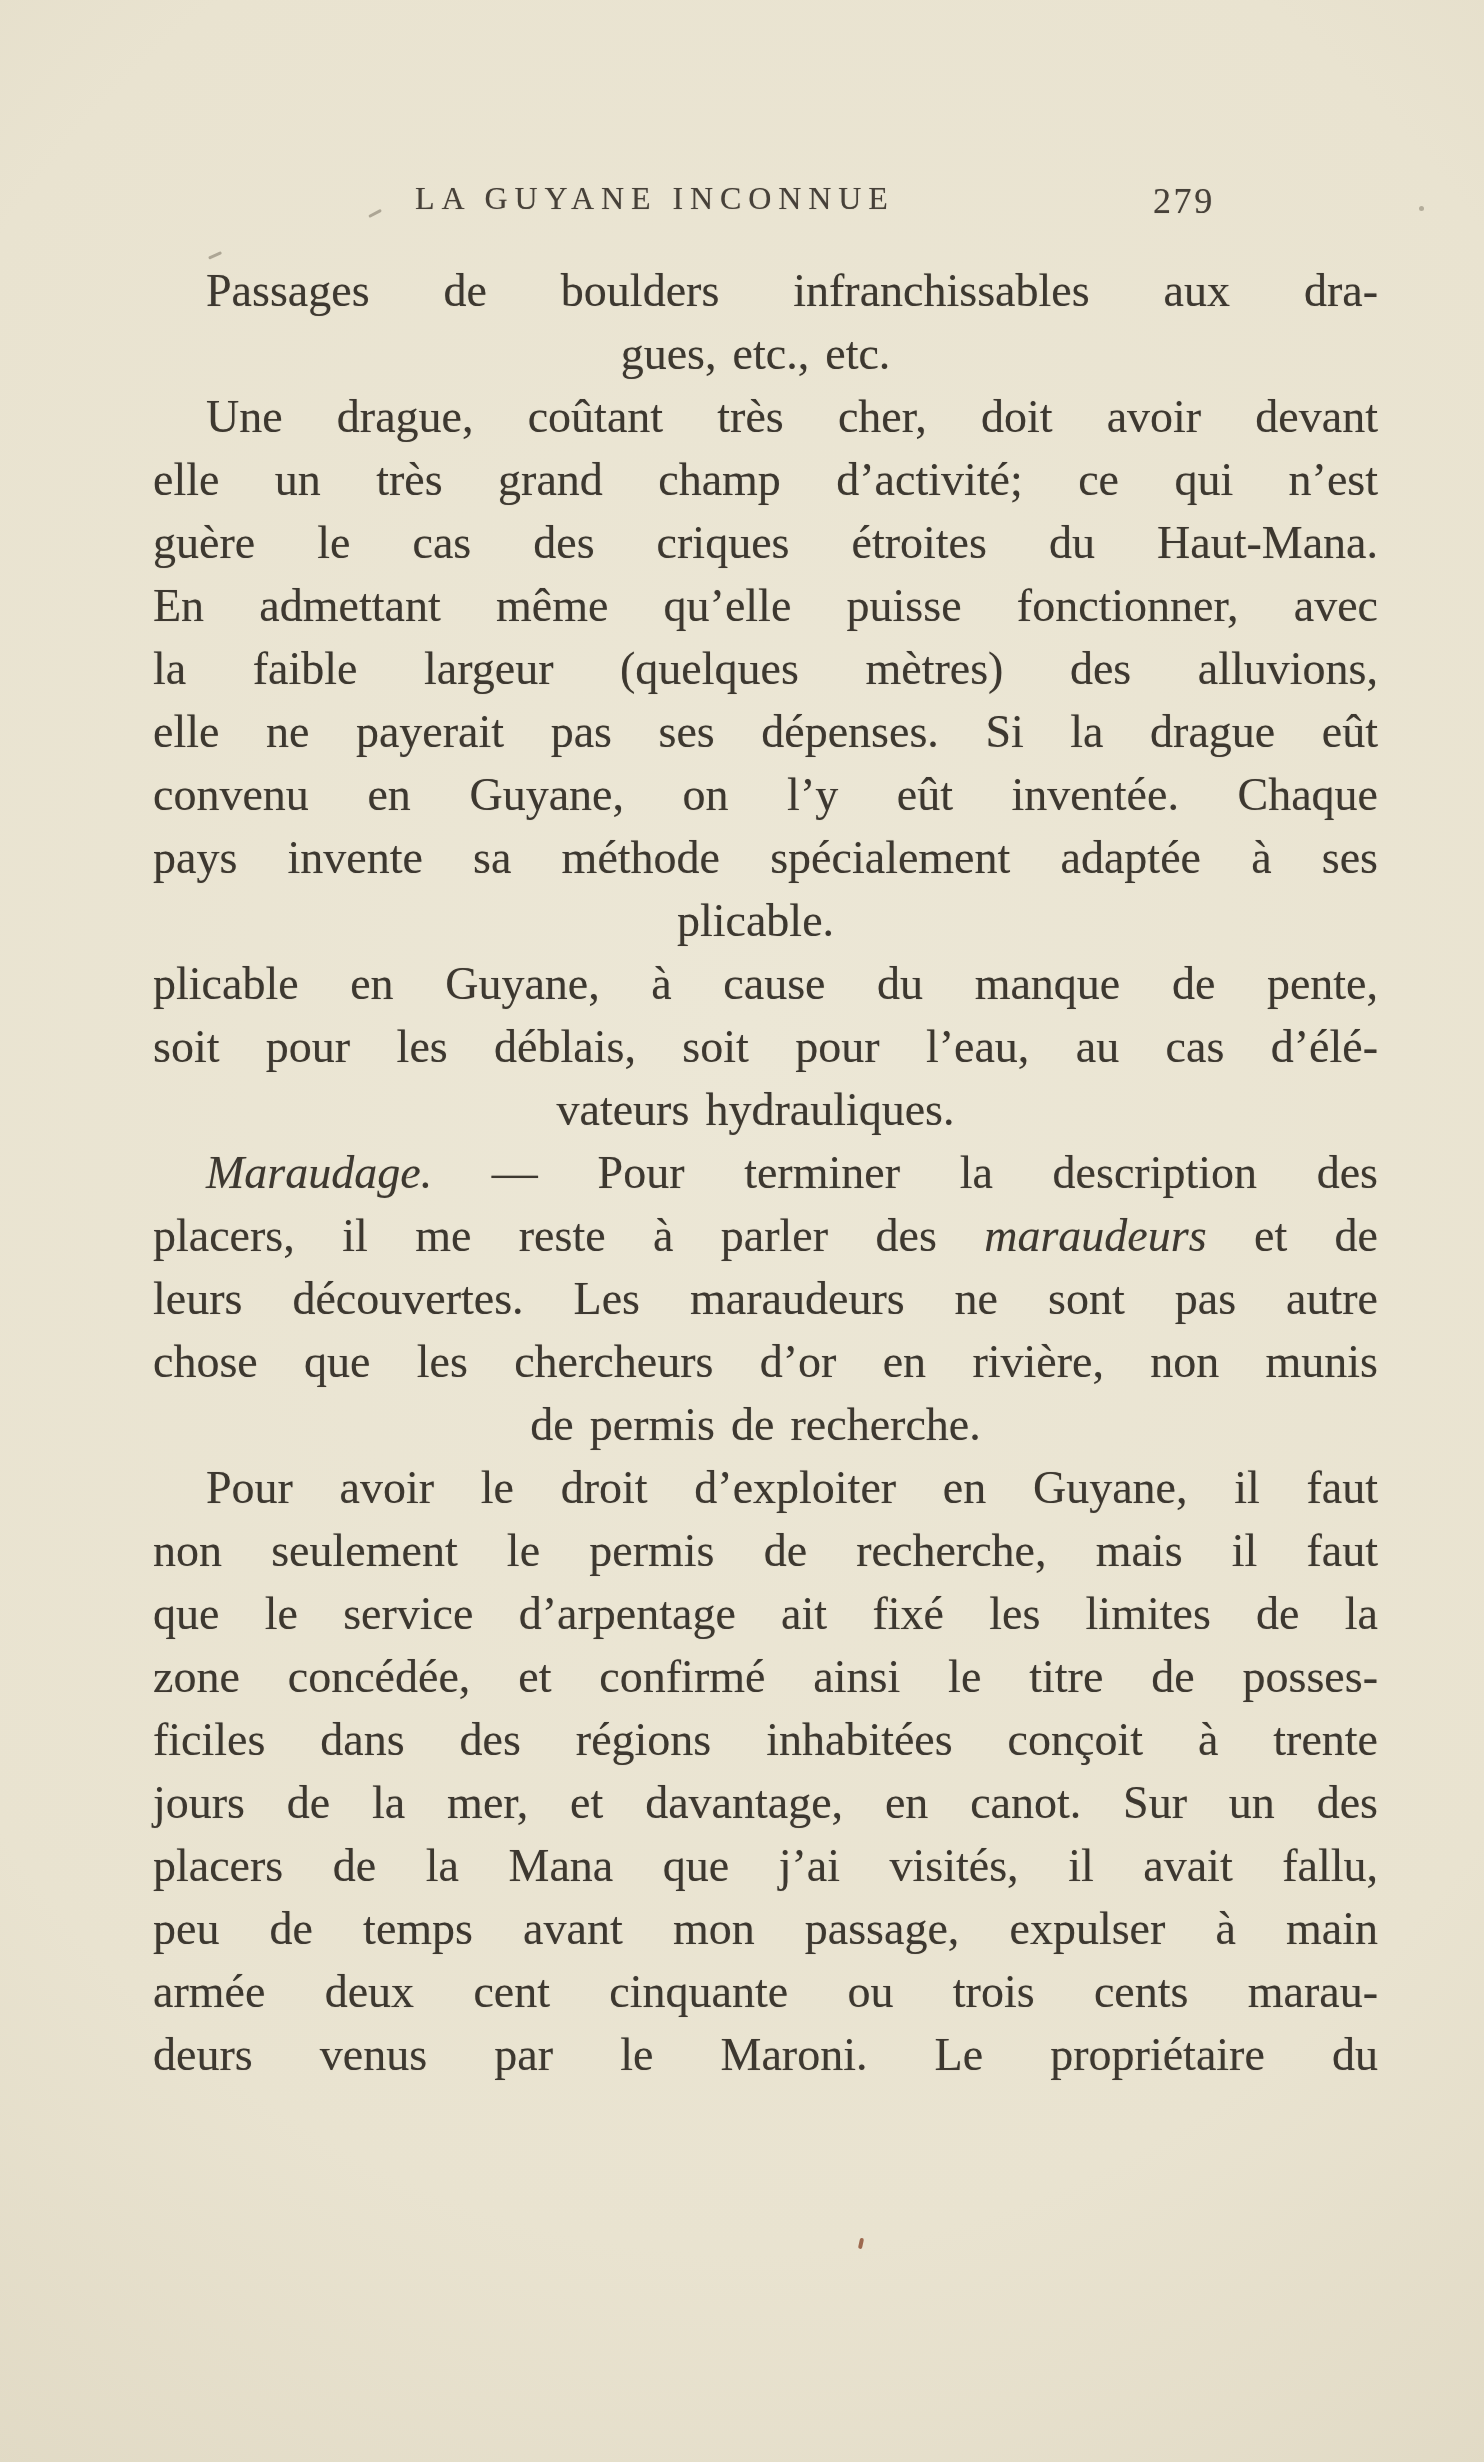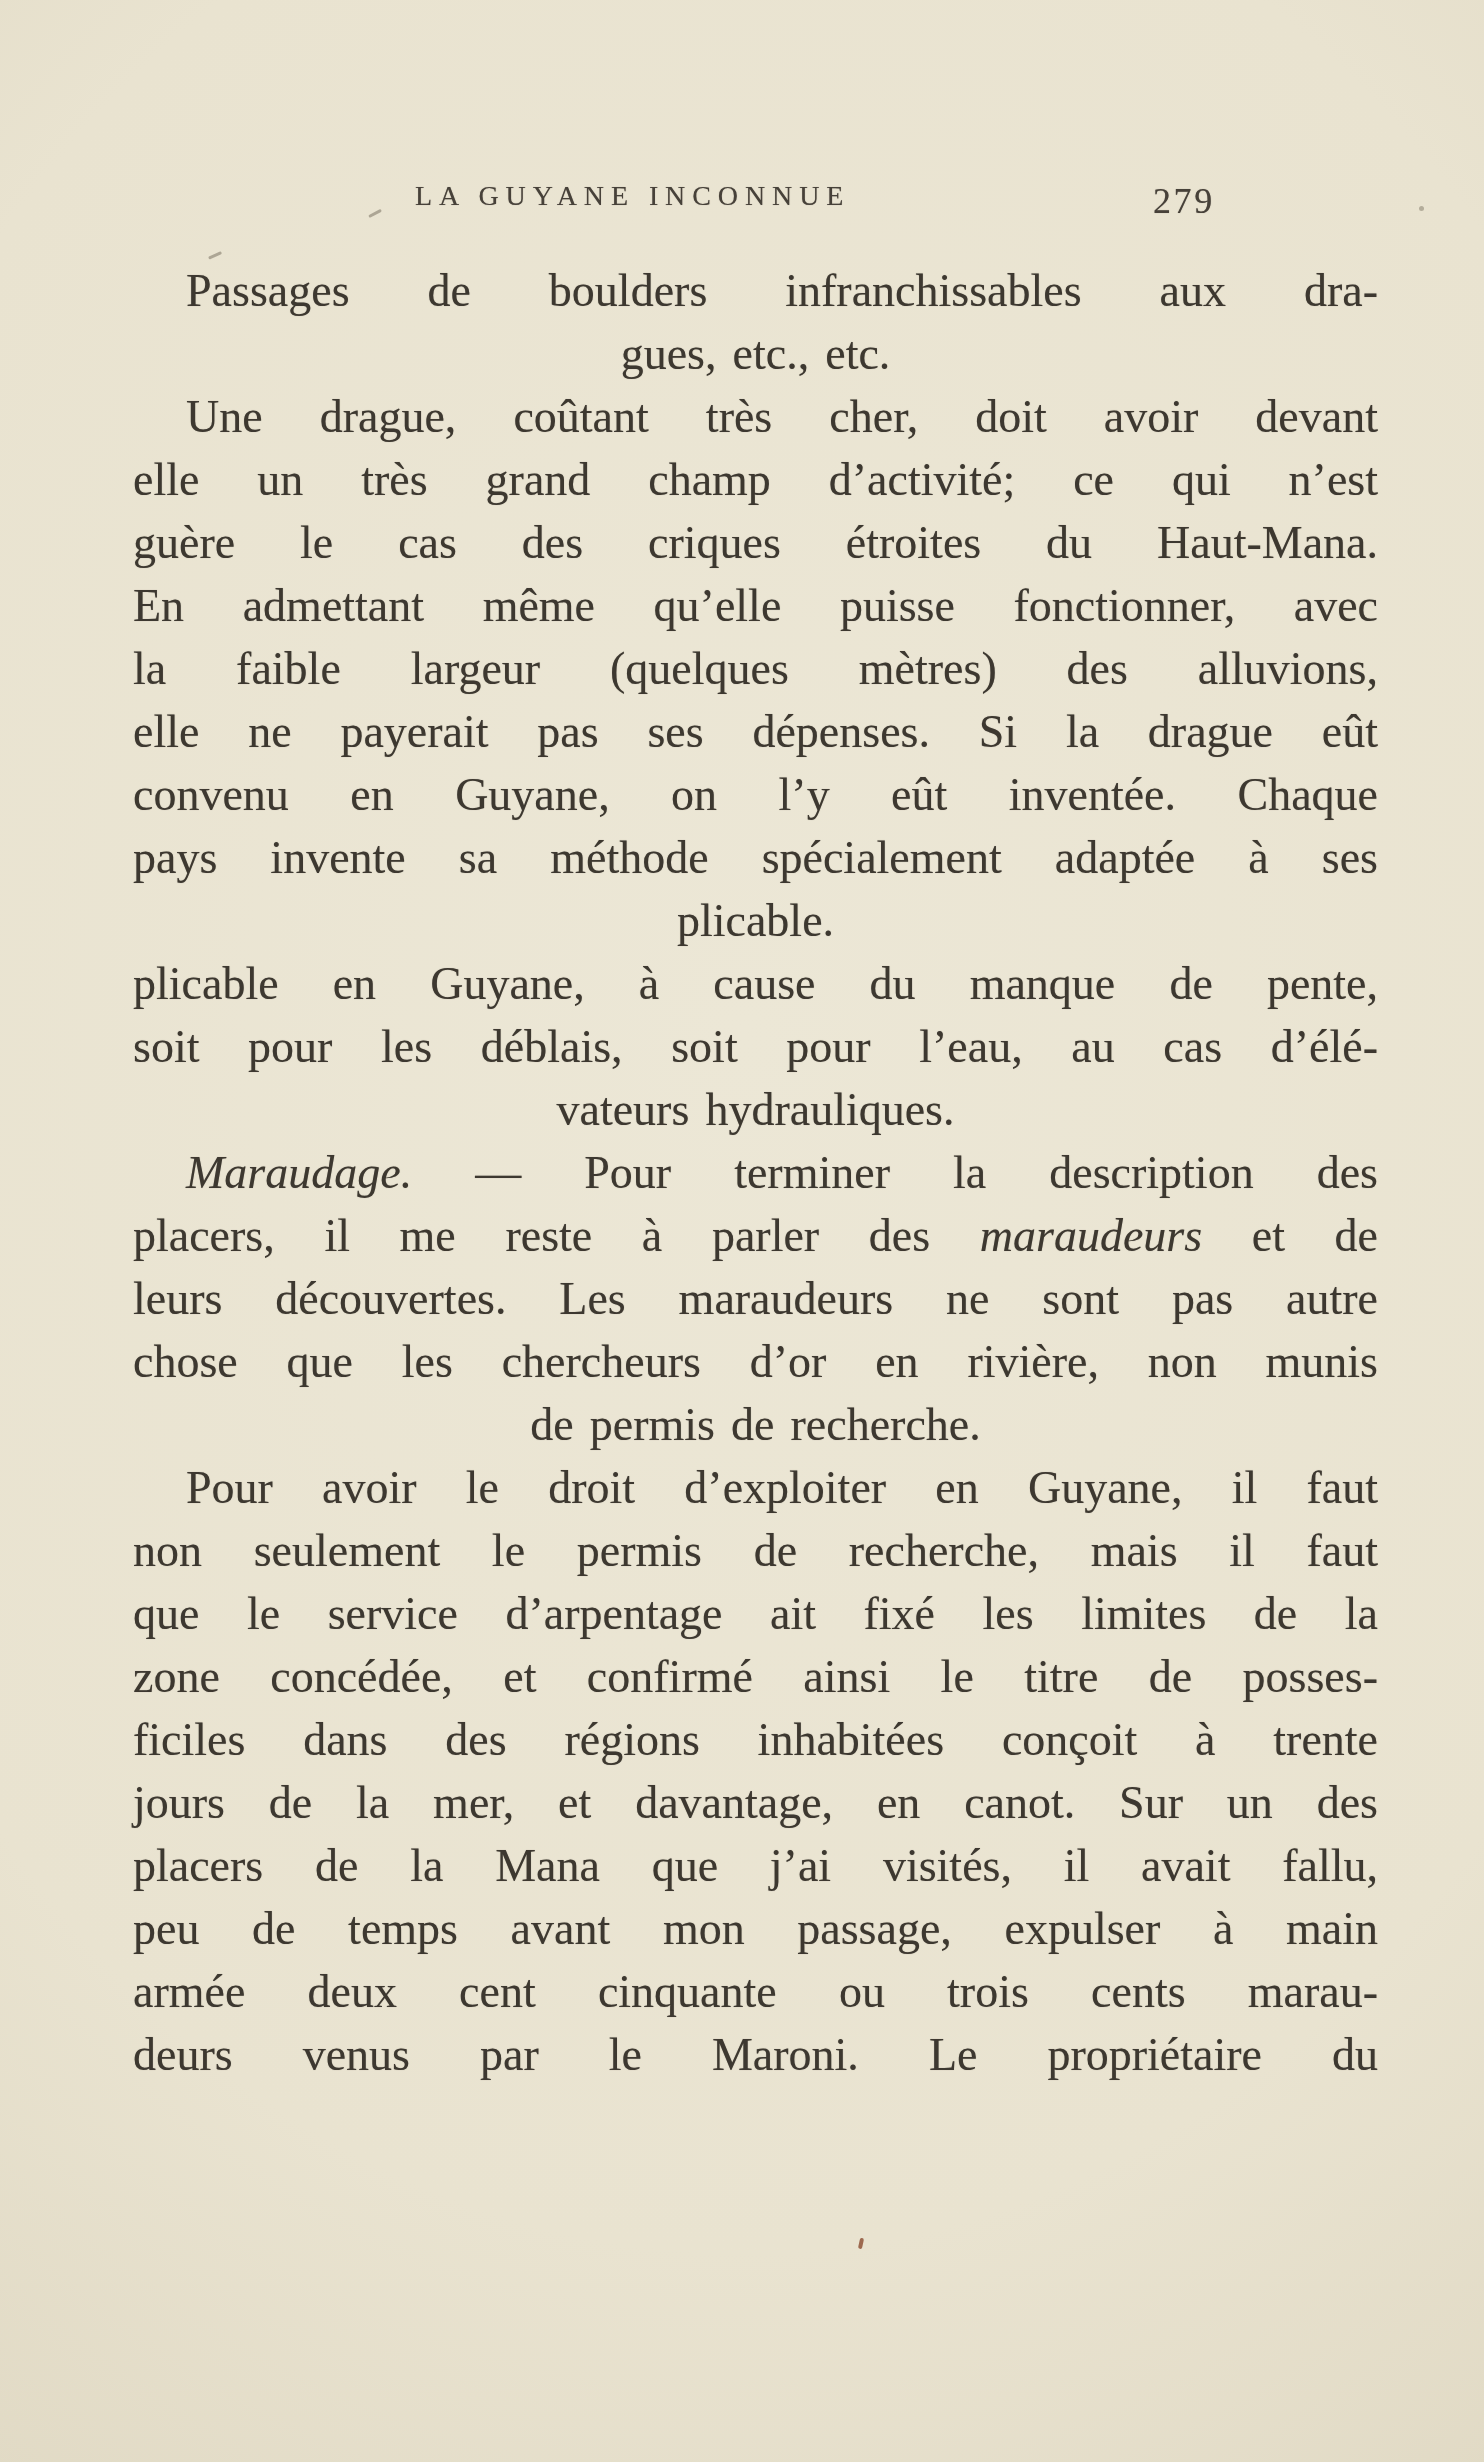--- a/index.html
+++ b/index.html
@@ -13,37 +13,37 @@
     background:var(--paper);
   }
   .page{
     position:absolute;inset:0;
     background:radial-gradient(ellipse 120% 90% at 50% 42%,
       var(--paper-center) 0%, var(--paper) 55%, var(--paper-edge) 100%);
   }
   .header{position:absolute;left:133px;top:180px;width:1245px;height:55px;}
   .running-title{
     position:absolute;left:282px;top:0;
-    font-size:28px;letter-spacing:6.9px;color:var(--header-ink);
+    font-size:32px;letter-spacing:6.9px;color:var(--header-ink);
     text-shadow:0 0 0.9px rgba(70,65,57,.45);
   }
   .page-number{
     position:absolute;left:1020px;top:0;
     font-size:36px;letter-spacing:2.6px;color:var(--header-ink);
     text-shadow:0 0 0.9px rgba(70,65,57,.45);
     font-family:Liberation Serif, serif;
   }
   .textblock{
     position:absolute;left:133px;top:259px;width:1245px;
     font-size:46px;color:var(--ink);
     text-shadow:0 0 0.9px rgba(61,56,48,.4);
     word-spacing:0.10em;
   }
   .line{height:63px;line-height:63px;white-space:nowrap;text-align:center;}
-  .line.just{white-space:normal;text-align:justify;text-align-last:justify;}
+  .line.just{white-space:normal;text-align:justify;text-align-last:justify;margin-left:20px;}
   .line.indent{padding-left:53px;}
   .line i{font-style:italic;}
   .artifact{position:absolute;}
   .artifact.dash{width:13.7px;height:2.6px;background:rgba(100,92,76,.45);border-radius:1.7px;}
   .artifact.dot{width:5.2px;height:5.2px;background:rgba(100,92,76,.40);border-radius:50%;}
   .artifact.red{width:4.3px;height:11px;background:var(--speck);border-radius:2.6px;
     transform:rotate(12deg);opacity:.8;}
 </style>
 </head>
 <body>

